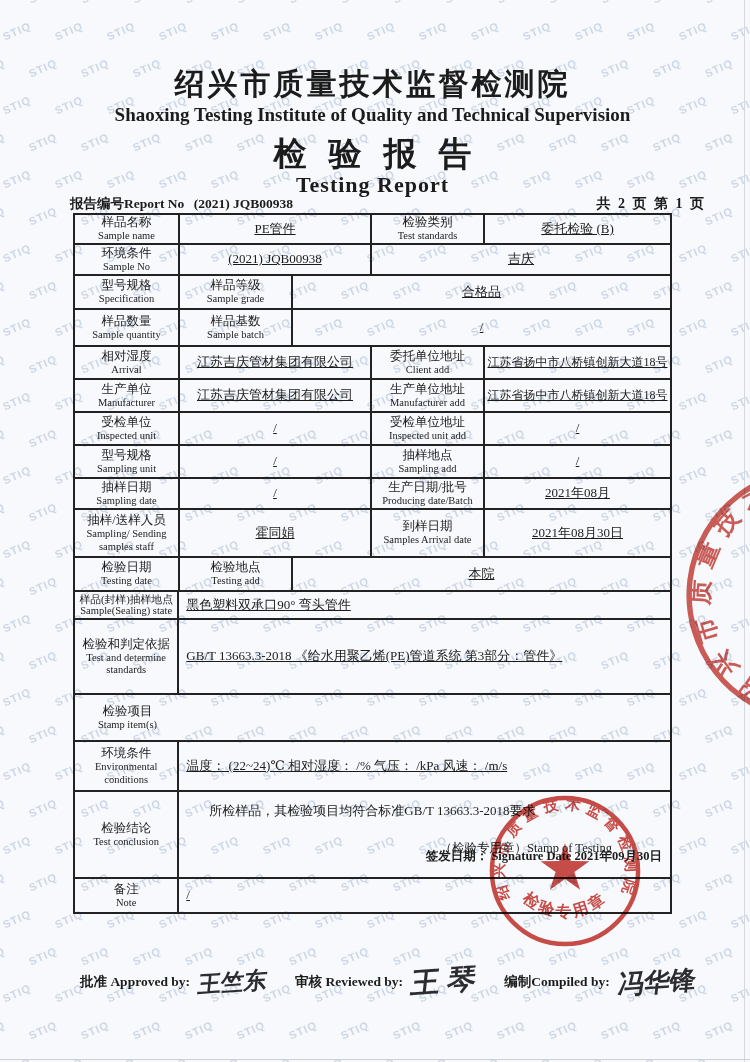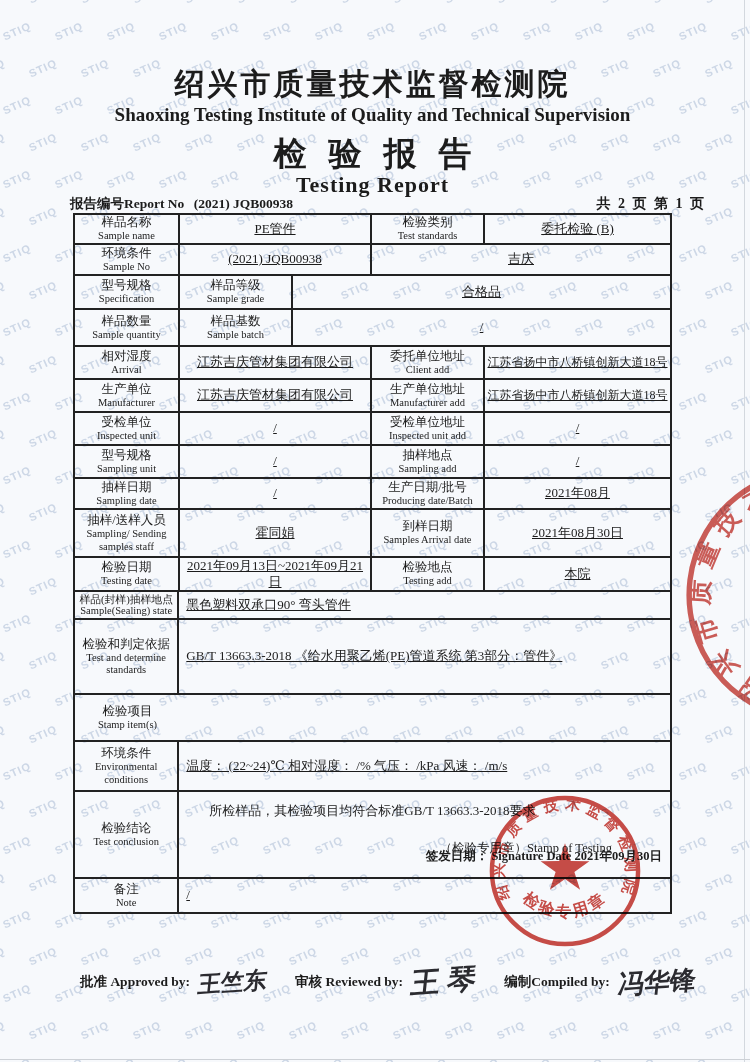--- a/index.html
+++ b/index.html
@@ -705,23 +705,20 @@
       <div class="cell c4">
           <span class="val">2021年08月30日</span>
         </div>
     </div>
 
     <div class="trow" style="height:34px">
       <div class="cell c1">
           <span class="lab-cn">检验日期</span>
           <span class="lab-en">Testing date</span>
         </div>
-      <div class="cell c2">
-          <span class="val">2021年09月13日~2021年09月21日</span>
-        </div>
       <div class="cell c3">
           <span class="lab-cn">检验地点</span>
           <span class="lab-en">Testing add</span>
         </div>
       <div class="cell c4">
           <span class="val">本院</span>
         </div>
     </div>
 
     <div class="trow" style="height:28px">

